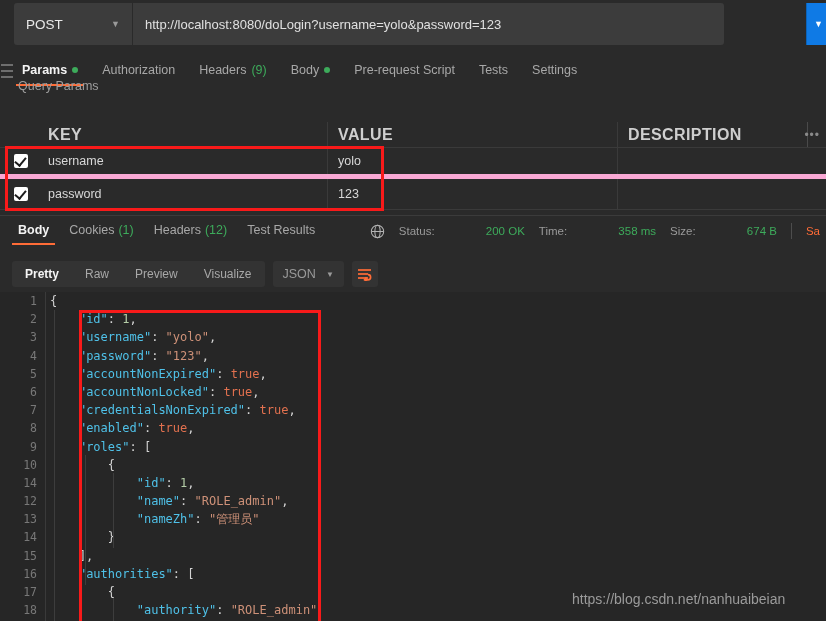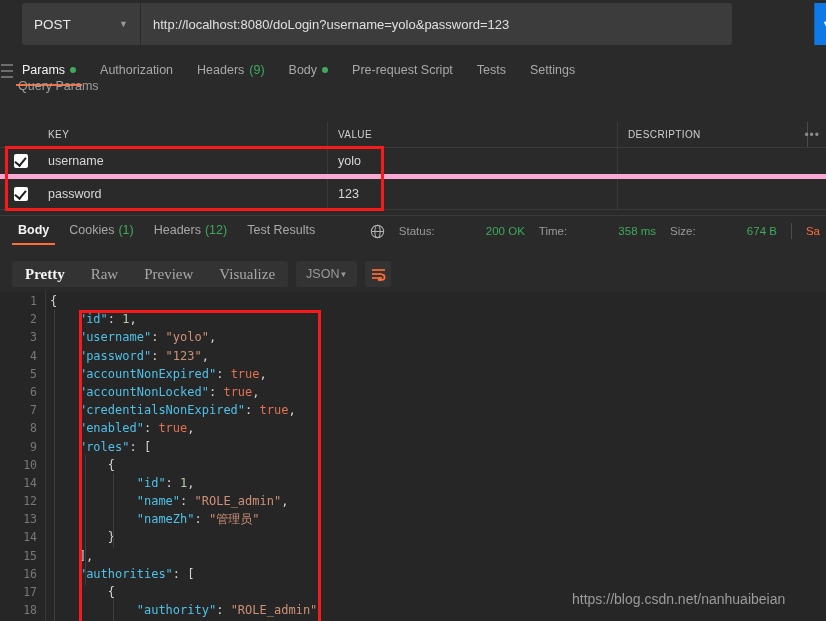--- a/index.html
+++ b/index.html
@@ -5,21 +5,21 @@
   * { box-sizing: border-box; margin: 0; padding: 0; }
   html, body {
     width: 826px; height: 621px;
     background: #2a2a2a;
     font-family: "Liberation Sans", sans-serif;
     overflow: hidden;
   }
 
   
   #url-bar {
-    position: absolute; left: 12px; top: 0; width: 704px; height: 48px;
+    position: absolute; left: 4px; top: 0; width: 704px; height: 48px;
     background: #2a2a2a;
   }
   #method-url-group {
     position: absolute; left: 10px; top: 3px; width: 710px; height: 42px;
     background: #3c3c3c; border-radius: 3px; display: flex; align-items: center;
   }
   #method-select {
     width: 118px; height: 42px; display: flex; align-items: center;
     padding: 0 12px; color: #e8e8e8; font-size: 13.5px;
     justify-content: space-between; cursor: pointer;
@@ -51,21 +51,21 @@
   
   #req-tabs {
     position: absolute; left: 0; top: 54px; width: 826px; height: 32px;
     display: flex; align-items: flex-start; padding-left: 10px;
   }
   .req-tab {
     height: 32px; display: flex; align-items: center; gap: 5px;
     padding: 0 12px; color: #a8a8a8; font-size: 12.5px; cursor: pointer;
     position: relative;
   }
-  .req-tab.active { color: #f3f3f3; font-weight: normal; justify-content: flex-end; }
+  .req-tab.active { color: #f3f3f3; font-weight: bold; justify-content: flex-end; }
   .req-tab.active::after {
     content: ""; position: absolute; left: 6px; right: 6px; bottom: 0;
     height: 2px; background: #ff6c37;
   }
   .dot { width: 6px; height: 6px; border-radius: 50%; background: #3dab5b; display: inline-block; }
   .cnt { color: #3dab5b; }
 
   
   #query-params-label {
     position: absolute; left: 18px; top: 79px;
@@ -84,21 +84,21 @@
   .pcell {
     display: flex; align-items: center; height: 100%;
     border-right: 1px solid #3a3a3a; padding-left: 10px;
     font-size: 12.5px; color: #d8d8d8; overflow: hidden;
   }
   .pcell.cb { width: 38px; border-right: none; padding-left: 14px; }
   .pcell.key { width: 290px; }
   .pcell.val { width: 290px; }
   .pcell.desc { width: 190px; border-right: none; }
   #ptr-head .pcell {
-    color: #cfcfcf; font-size: 10px; font-weight: normal; letter-spacing: 0.4px;
+    color: #cfcfcf; font-size: 16px; font-weight: bold; letter-spacing: 0.4px;
   }
   #ptr-head .pcell.desc { border-right: 1px solid #4a4a4a; }
   .checkbox {
     width: 14px; height: 14px; background: #fff; border-radius: 2px;
     position: relative; cursor: pointer; flex: none;
   }
   .checkbox::after {
     content: ""; position: absolute; left: 3px; top: 1px;
     width: 5px; height: 9px; border-right: 2.3px solid #1c1c1c;
     border-bottom: 2.3px solid #1c1c1c; transform: rotate(40deg);
@@ -150,26 +150,26 @@
   #save-resp { color: #ff6c37; font-size: 11.5px; cursor: pointer; }
 
   
   #fmt-bar {
     position: absolute; left: 0; top: 258px; width: 826px; height: 32px;
     display: flex; align-items: center; padding-left: 12px; gap: 8px;
   }
   #fmt-group { display: flex; background: #333333; border-radius: 3px; height: 26px; }
   .fmt-btn {
     padding: 0 13px; height: 26px; display: flex; align-items: center;
-    color: #a8a8a8; font-size: 15px; cursor: pointer; font-family: Liberation Serif, serif;
+    color: #a8a8a8; font-size: 12px; cursor: pointer;
   }
   .fmt-btn.active { color: #f5f5f5; font-weight: bold; }
   #lang-select {
     height: 26px; background: #333333; border-radius: 3px;
-    display: flex; align-items: center; gap: 0; padding: 0 10px;
+    display: flex; align-items: center; gap: 10px; padding: 0 10px;
     color: #9a9a9a; font-size: 12.5px; cursor: pointer;
   }
   #lang-select .caret { font-size: 8px; }
   #wrap-btn {
     width: 26px; height: 26px; background: #333333; border-radius: 3px;
     display: flex; align-items: center; justify-content: center; cursor: pointer;
   }
 
   
   #code-area {

